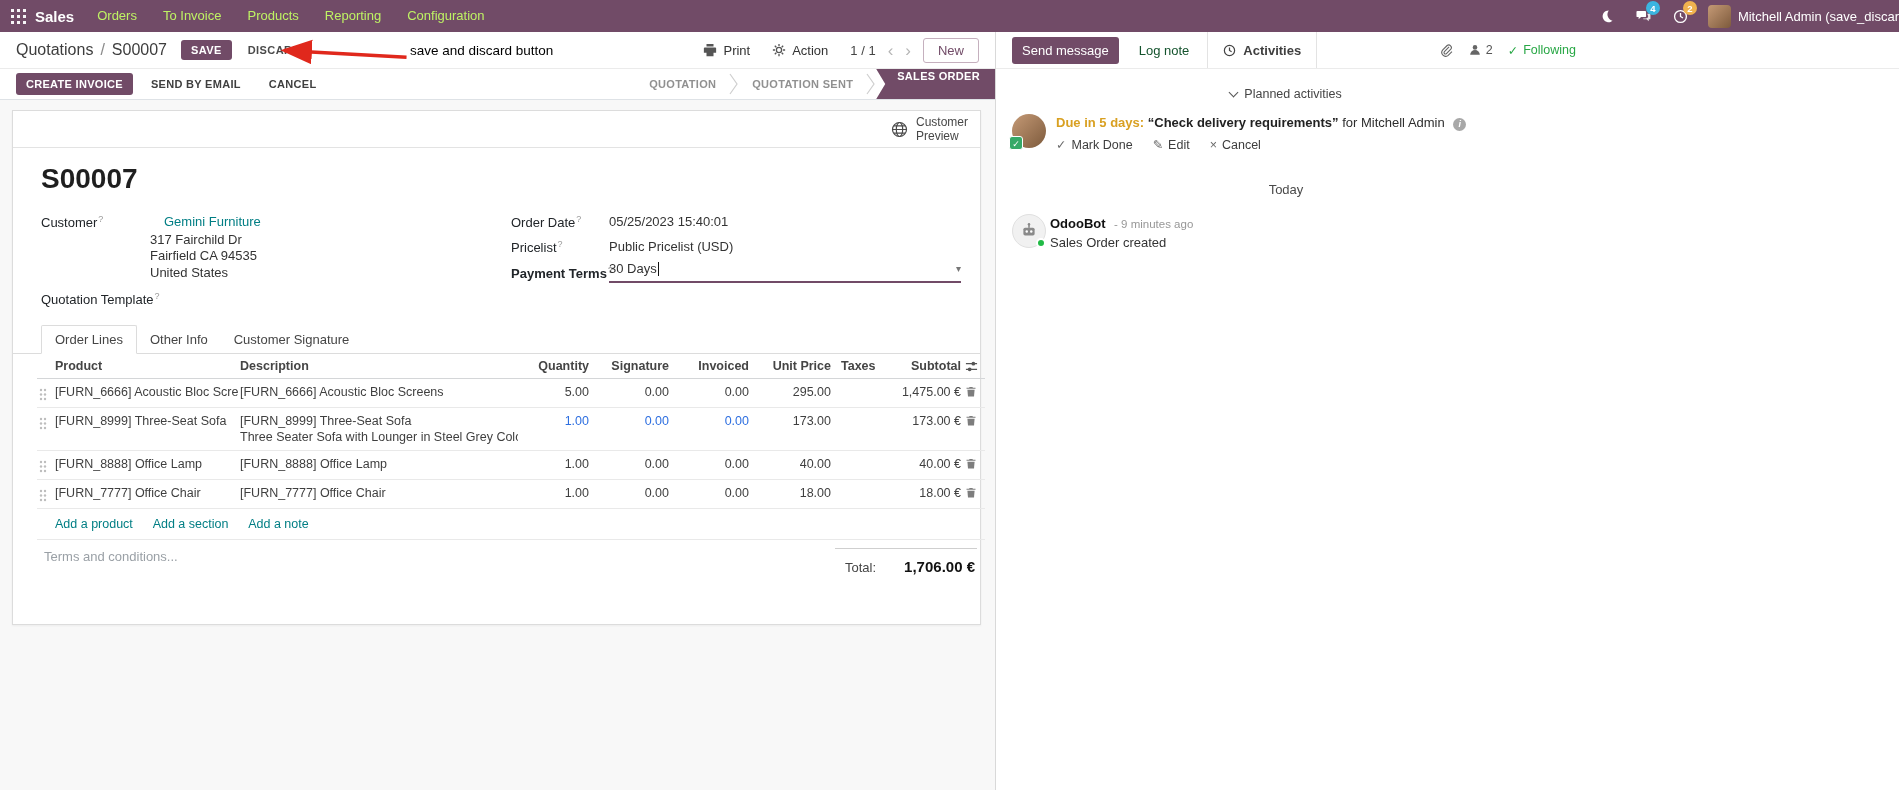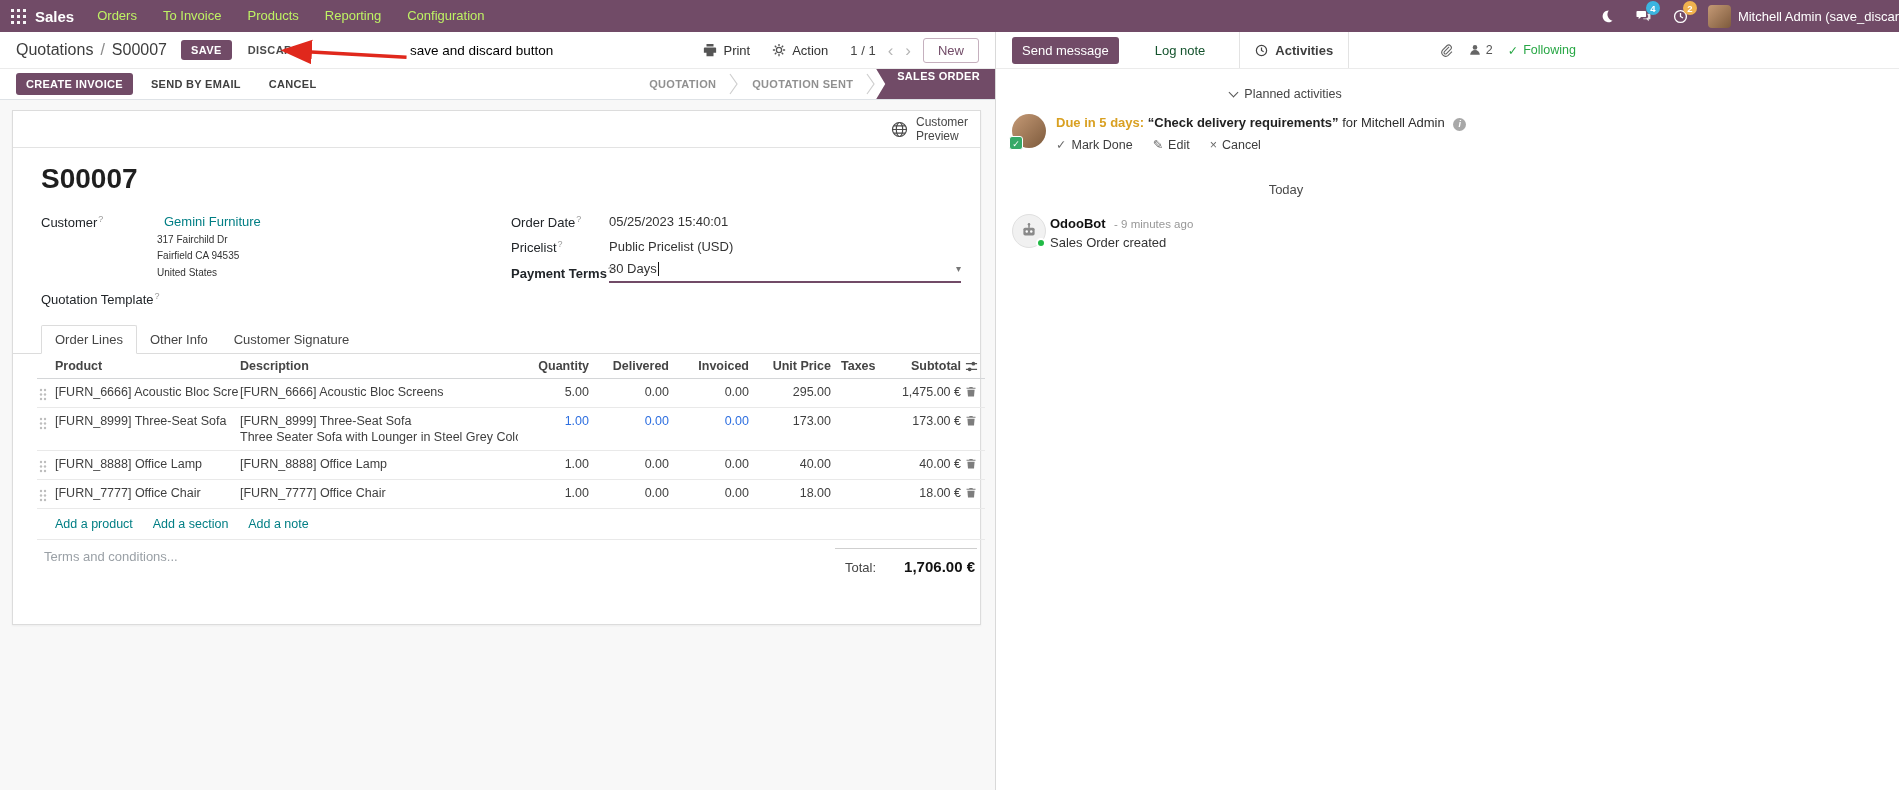--- a/index.html
+++ b/index.html
@@ -70,21 +70,21 @@
   .sheet{position:absolute;top:10px;left:12px;width:969px;height:515px;background:#fff;
          border:1px solid #dcdcdc;box-shadow:0 1px 2px rgba(0,0,0,.05);}
   .preview-row{position:absolute;top:0;left:0;right:0;height:37px;border-bottom:1px solid #e3e3e3;
                display:flex;justify-content:flex-end;align-items:center;padding-right:12px;}
   .preview-btn{display:flex;align-items:center;gap:8px;color:#474747;font-size:12px;line-height:1.2;cursor:pointer;}
   .sheet-title{position:absolute;top:52px;left:28px;font-size:28px;font-weight:600;color:#1f1f1f;}
   .lbl{position:absolute;font-size:13px;color:#212529;white-space:nowrap;}
   .val{position:absolute;font-size:13px;color:#333;white-space:nowrap;}
   sup.hint{color:#9a9a9a;font-size:9px;margin-left:1px;}
   .link{color:var(--link);cursor:pointer;}
-  .addr{position:absolute;left:144px;top:121px;font-size:10px;color:#333;line-height:16.3px;}
+  .addr{position:absolute;left:137px;top:121px;font-size:13px;color:#333;line-height:16.3px;}
   .pt-lbl{font-weight:700;}
   .pt-input{position:absolute;left:596px;top:150px;width:352px;display:flex;align-items:center;
             font-size:13px;color:#333;border-bottom:2px solid var(--primary);padding-bottom:5px;cursor:text;}
   .cursor{display:inline-block;width:1px;height:14px;background:#111;margin-left:1px;}
   .pt-caret{margin-left:auto;color:#777;font-size:10px;cursor:pointer;}
 
   .tabs{position:absolute;top:214px;left:0;right:0;height:29px;display:flex;align-items:flex-end;
         padding-left:28px;border-bottom:1px solid #dcdcdc;}
   .tab{font-size:13px;color:#454545;padding:6px 13px;cursor:pointer;}
   .tab.active{background:#fff;border:1px solid #dcdcdc;border-bottom:1px solid #fff;
@@ -107,21 +107,21 @@
   .add-link{color:var(--link);font-size:12.5px;margin-right:17px;cursor:pointer;}
 
   .terms{position:absolute;left:31px;top:438px;font-size:13px;color:#9aa0a6;cursor:text;}
   .totals{position:absolute;left:822px;top:437px;width:142px;border-top:1px solid #cfcfcf;
           padding:9px 2px 0 10px;display:flex;justify-content:space-between;align-items:baseline;}
   .total-lbl{font-size:13px;color:#444;}
   .total-val{font-size:15px;font-weight:700;color:#111;}
 
   
   .chatter-top{height:37px;border-bottom:1px solid #ebebeb;display:flex;align-items:center;padding:0 0 0 16px;}
-  .ct-inner{width:564px;display:flex;align-items:center;height:100%;gap:16px;}
+  .ct-inner{width:564px;display:flex;align-items:center;height:100%;}
   .btn-send{background:var(--primary);color:#fff;border:none;border-radius:3px;font-size:13px;
             padding:6px 10px;cursor:pointer;}
   .btn-log{background:none;border:none;font-size:13px;color:#14532d;margin-left:14px;cursor:pointer;}
   .act-tab{height:100%;display:flex;align-items:center;gap:7px;padding:0 15px;margin-left:12px;
            border-left:1px solid #e3e3e3;border-right:1px solid #e3e3e3;font-size:13px;
            font-weight:700;color:#3f3f3f;cursor:pointer;}
   .ct-right{margin-left:auto;display:flex;align-items:center;gap:15px;}
   .followers{display:flex;align-items:center;gap:4px;font-size:12.5px;color:#555;cursor:pointer;}
   .following{display:flex;align-items:center;gap:5px;font-size:12.5px;color:var(--success-green);cursor:pointer;}
 
@@ -343,21 +343,21 @@
             <col style="width:40px">
           <col style="width:90px">
             <col style="width:22px">
         </colgroup>
         <tbody>
             <tr>
           <th></th>
           <th>Product</th>
           <th>Description</th>
           <th class="num">Quantity</th>
-          <th class="num">Delivered</th>
+          <th class="num">Signature</th>
           <th class="num">Invoiced</th>
           <th class="num">Unit Price</th>
           <th class="taxes-h">Taxes</th>
           <th class="num">Subtotal</th>
           <th class="icon-cell">
             <svg width="13" height="13" viewBox="0 0 14 14">
                   <g stroke="#555" stroke-width="1.4">
                     <path d="M1 4h12M1 10h12"></path>
                   </g>
                   <circle cx="9" cy="4" r="2" fill="#555"></circle>

